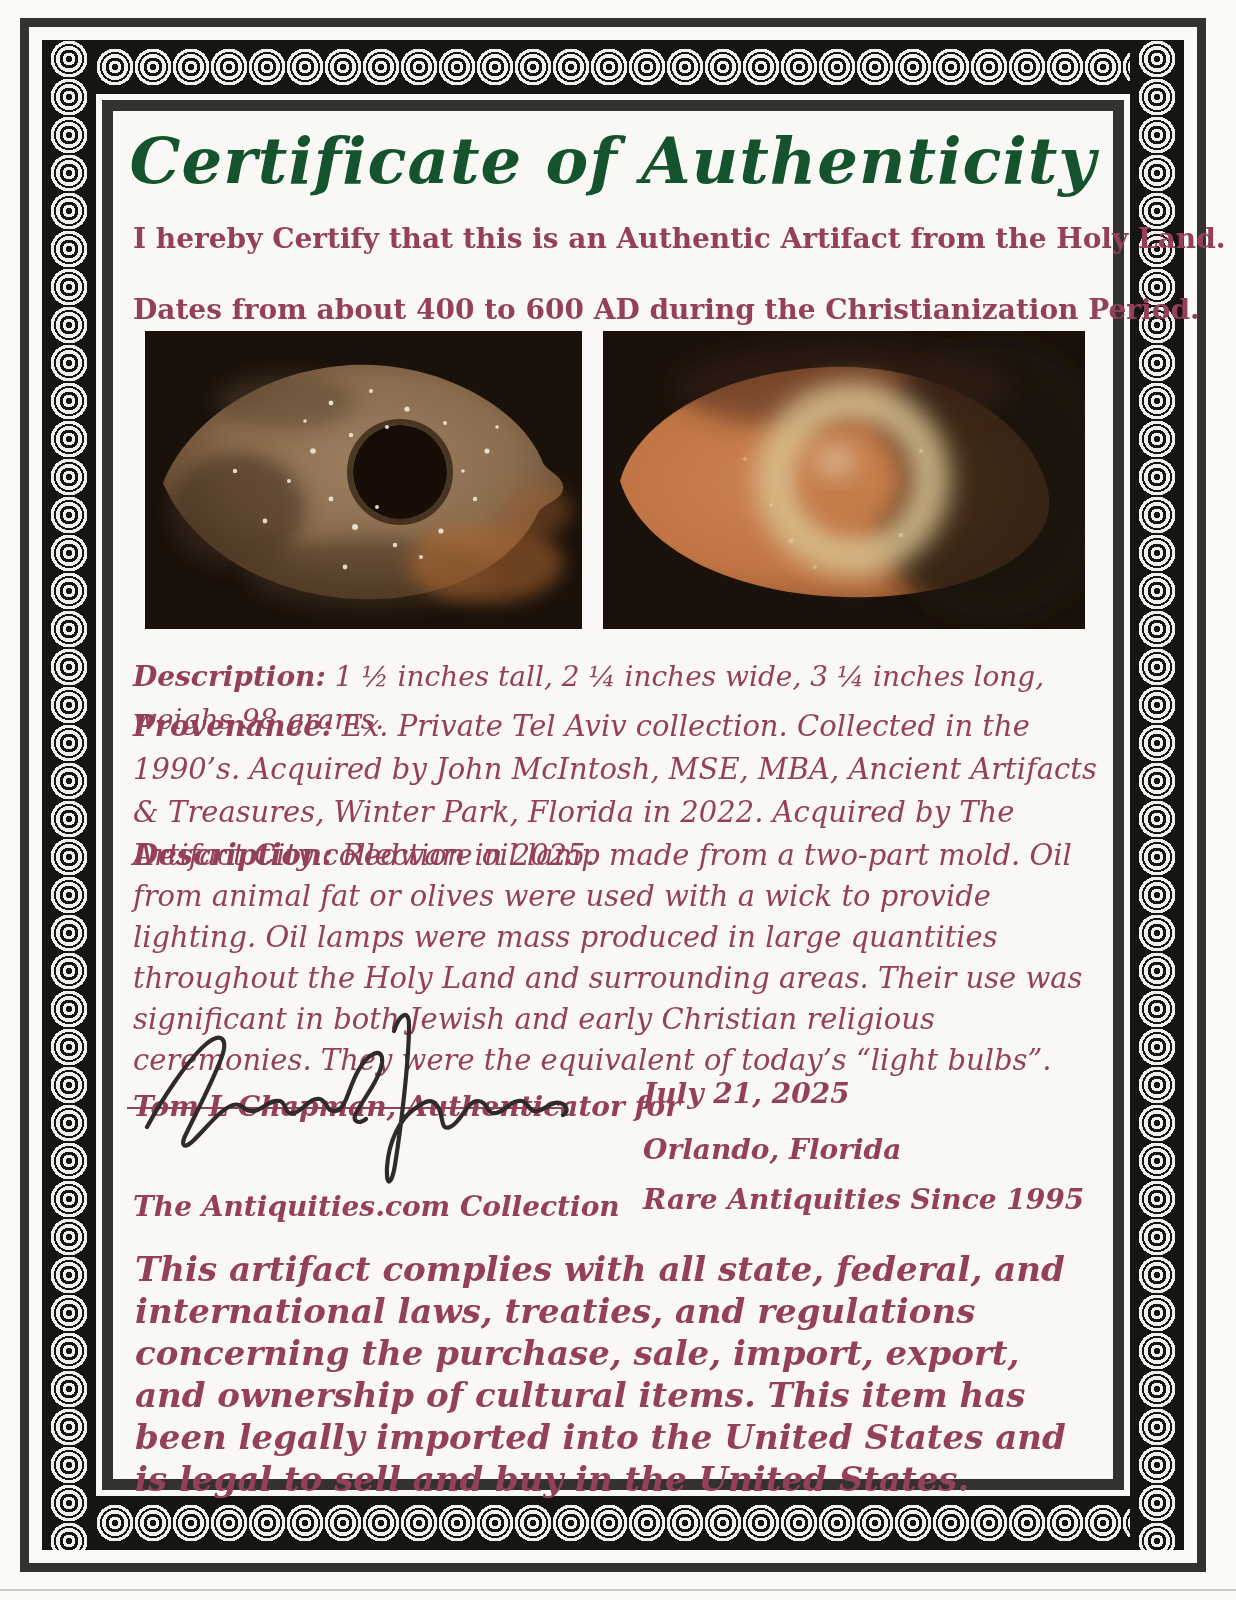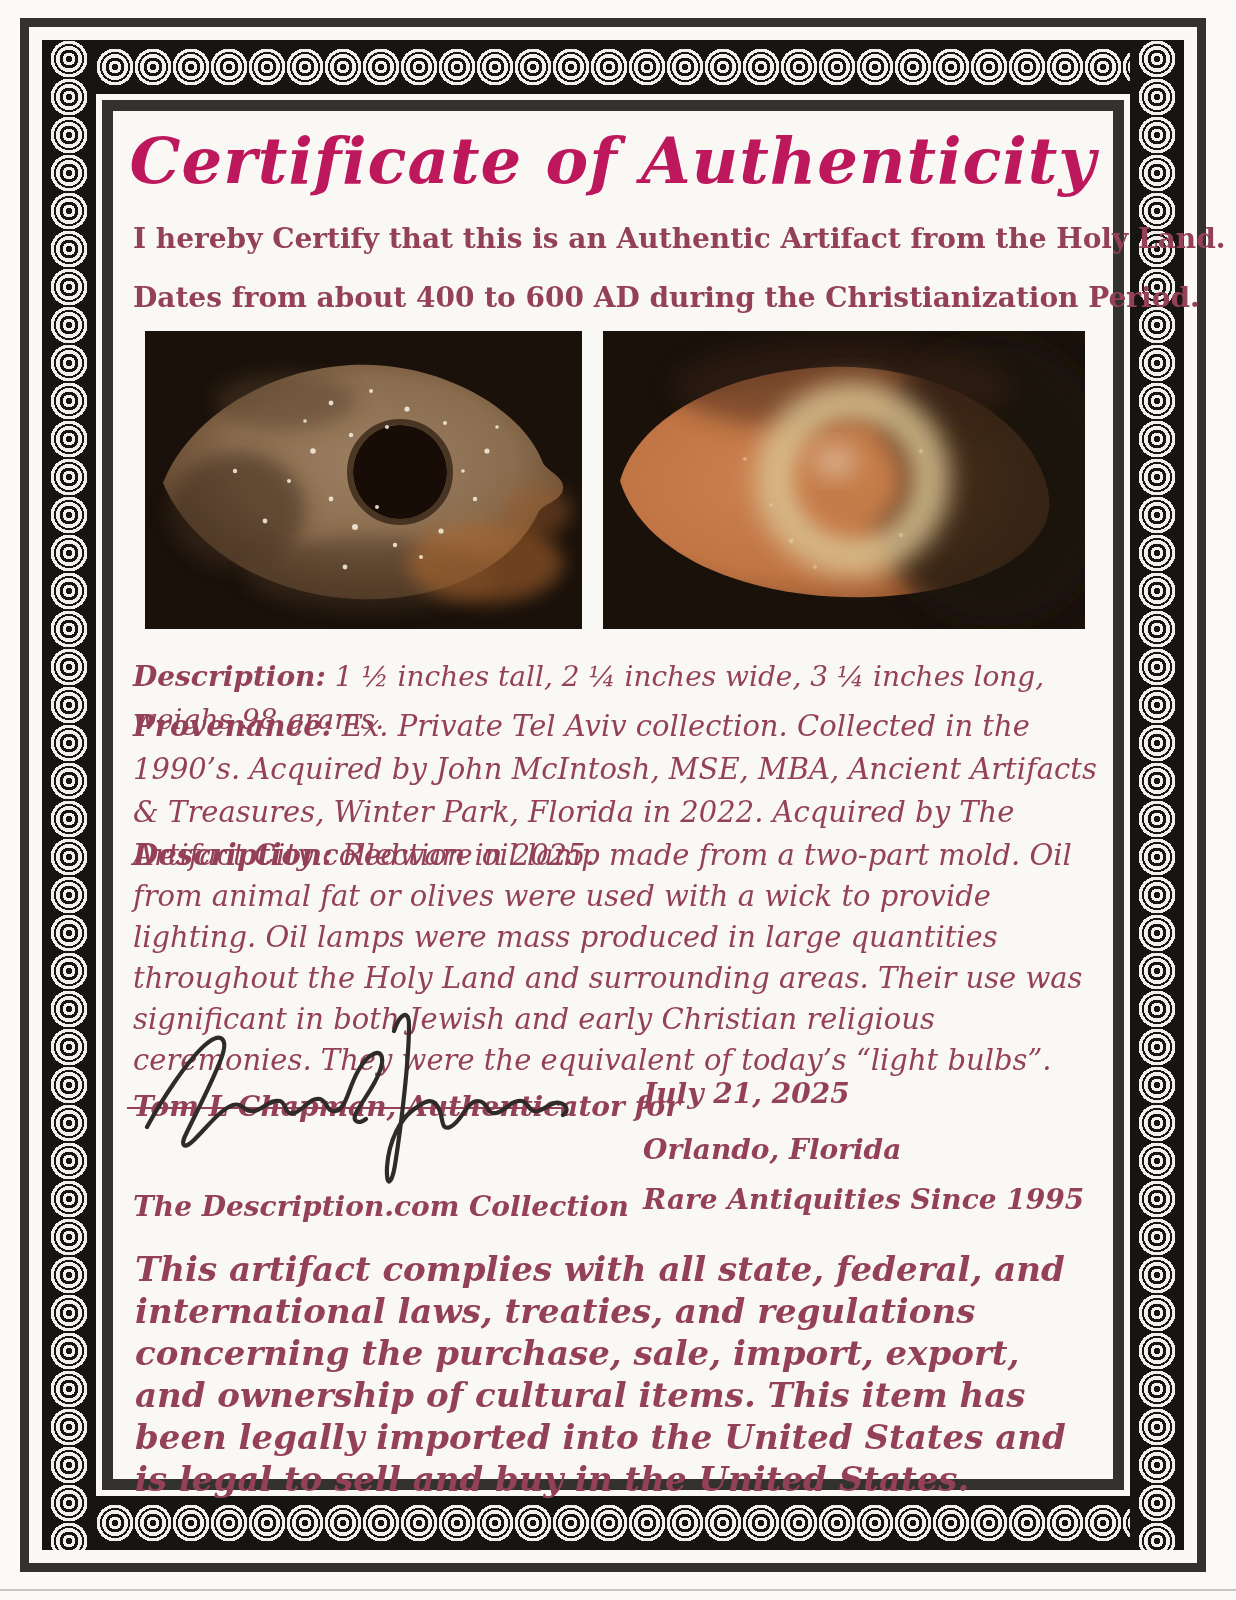--- a/index.html
+++ b/index.html
@@ -46,29 +46,29 @@
 
   .inner-gap { position:absolute; inset:54px; padding:6px; }
   .content-frame { width:100%; height:100%; border:11px solid #34322e; background:#f9f8f4; }
   .content { position:relative; width:100%; height:100%; color:#94405a; }
 
   
   .title {
     position:absolute; top:12px; left:0; right:0;
     text-align:center;
     font-size:64px; font-style:italic; font-weight:bold;
-    letter-spacing:1px; color:#be185d;
+    letter-spacing:1px; color:#14532d;
   }
   .statement {
     position:absolute; left:20px;
     font-size:28px; font-weight:bold;
     white-space:nowrap;
   }
   .statement.s1 { top:111px; }
-  .statement.s2 { top:170px; }
+  .statement.s2 { top:182px; }
 
   .para {
     position:absolute; left:20px; width:965px;
     font-size:29px; font-style:italic; line-height:43px;
     font-weight:500;
   }
   .para .label { font-weight:bold; }
   .para.dimensions { top:544px; width:985px; font-size:28px; }
   .para.provenance { top:594px; }
   .para.description { top:724px; line-height:41px; }
@@ -217,21 +217,21 @@
                        C261,185 255,190 256,168 C258,140 270,120 282,111
                        C294,102 301,98 307,108 C313,118 309,132 319,128
                        C331,123 335,102 347,102 C357,102 355,116 365,114
                        C375,112 381,100 391,102 C399,104 397,114 407,112
                        C415,110 421,102 429,104 C436,106 438,112 432,116"></path>
             </g>
           </svg>
           <div class="sig-underline"></div>
 
           <p class="sig-text signer1">Tom L Chapman, Authenticator for</p>
-          <p class="sig-text signer2">The Description.com Collection</p>
+          <p class="sig-text signer2">The Antiquities.com Collection</p>
           <p class="sig-text sig-date">July 21, 2025</p>
           <p class="sig-text sig-loc">Orlando, Florida</p>
           <p class="sig-text sig-tag">Rare Antiquities Since 1995</p>
 
           <p class="legal">This artifact complies with all state, federal, and international laws, treaties, and regulations concerning the purchase, sale, import, export, and ownership of cultural items. This item has been legally imported into the United States and is legal to sell and buy in the United States.</p>
 
         </div>
       </div>
     </div>
   </div>

